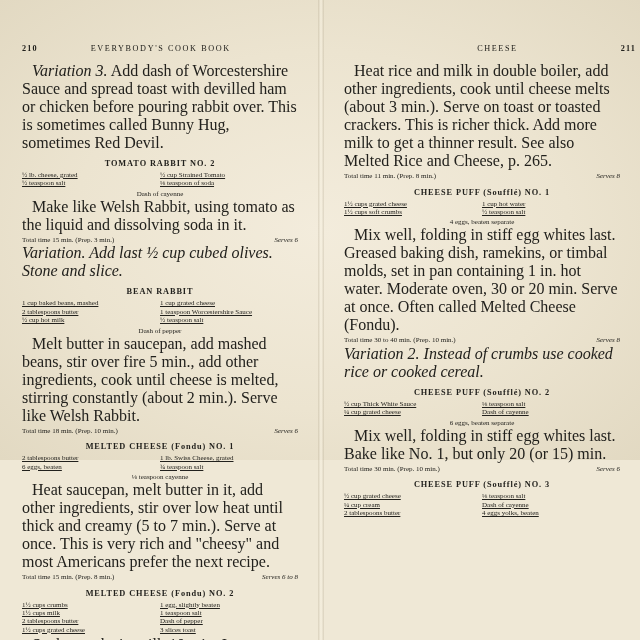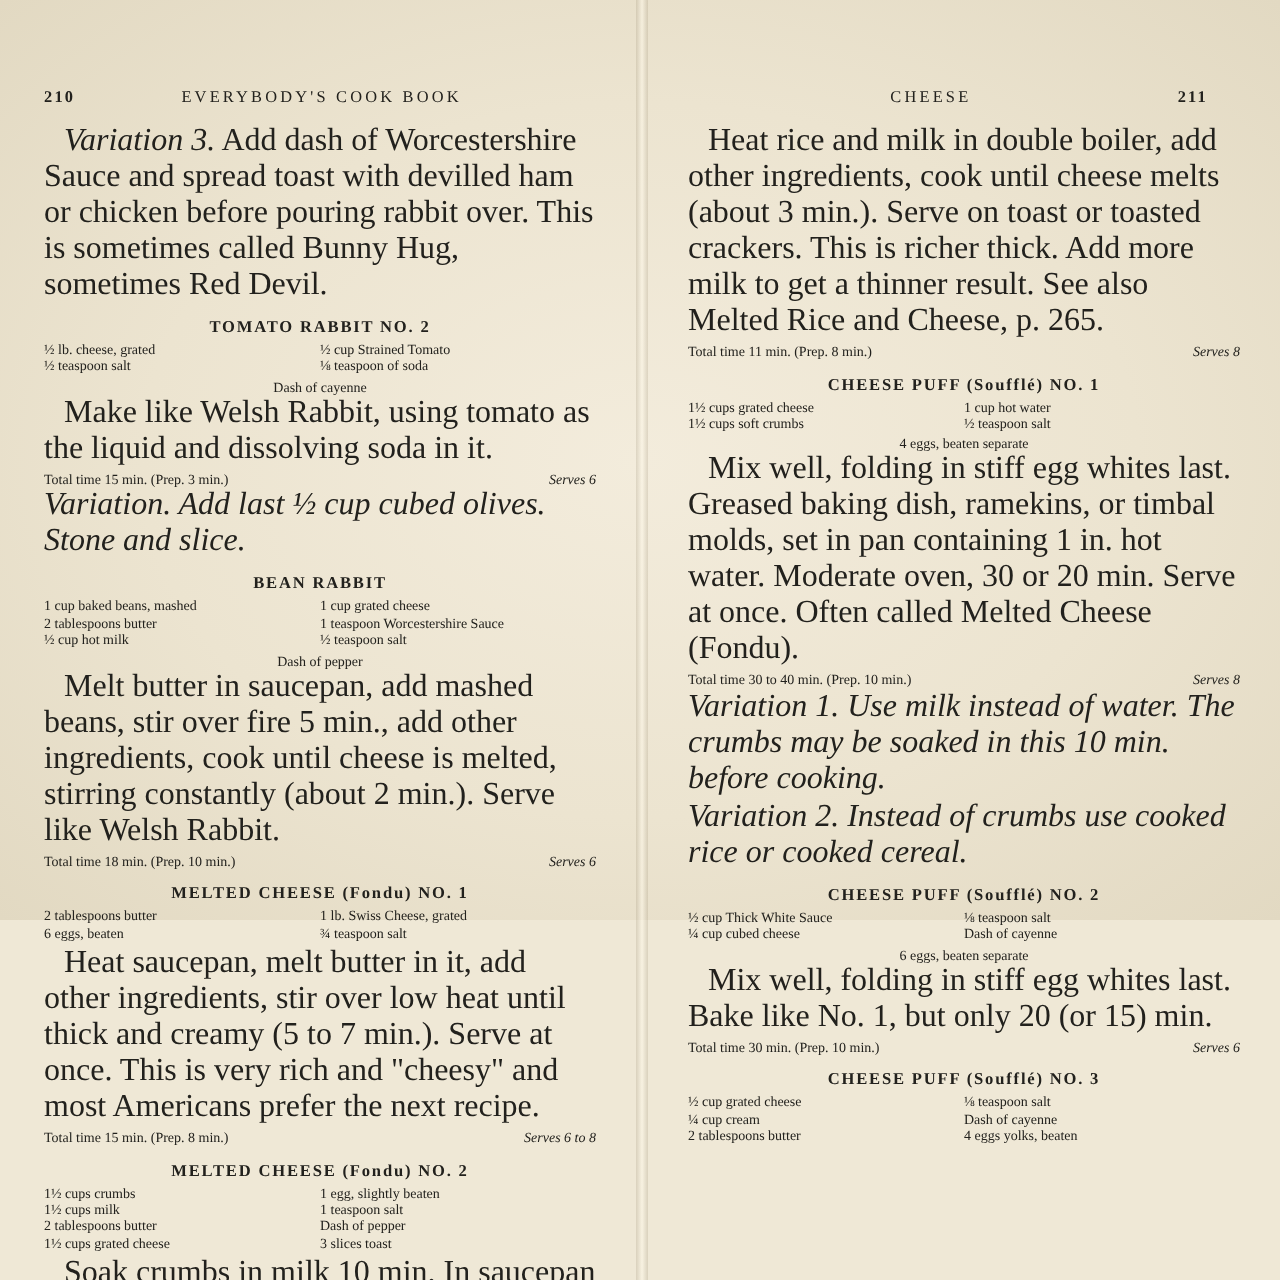--- a/index.html
+++ b/index.html
@@ -20,21 +20,21 @@
     position:absolute;left:318px;top:0;width:6px;height:640px;
     background:linear-gradient(to right, rgba(120,105,75,.18), rgba(255,250,235,.55), rgba(120,105,75,.18));
   }
 
   .hdr{
     position:absolute;top:44px;
     font-size:8.2px;letter-spacing:1.1px;
   }
   .hdr .pnum{font-weight:bold;}
   .hdr.left{left:22px;width:276px;}
-  .hdr.right{left:328px;width:276px;}
+  .hdr.right{left:360px;width:276px;}
   .hdr .row{display:flex;justify-content:space-between;align-items:baseline;}
   .hdr .ttl{letter-spacing:1.6px;}
 
   .body{position:absolute;top:62px;}
   .body.left{left:22px;width:276px;}
   .body.right{left:344px;width:276px;}
 
   p{margin:0 0 2px 0;text-indent:10px;}
   p.noind{text-indent:0;}
   .it{font-style:italic;}
@@ -47,21 +47,21 @@
     margin:7px 0 3px 0;
     text-indent:0;
   }
 
   .ing{
     display:flex;
     margin:0 0 2px 0;
     font-size:7px;line-height:8.4px;
   }
   .ing .c{width:50%;padding-right:4px;box-sizing:border-box;}
-  .ing .c div{text-align:left;}
+  .ing .c div{text-align:left;text-decoration:underline;}
 
   .time{
     display:flex;justify-content:space-between;
     font-size:7px;line-height:8.6px;margin-top:2px;
   }
   .time .serves{font-style:italic;}
   .tl{font-size:7px;font-family:Liberation Serif, serif;}
   .smallcenter{text-align:center;font-size:7px;}
   .tight{margin-bottom:1px;}
 </style>
@@ -136,20 +136,21 @@
     <div class="ing">
       <div class="c">
         <div>2 tablespoons butter</div>
         <div>6 eggs, beaten</div>
       </div>
       <div class="c">
         <div>1 lb. Swiss Cheese, grated</div>
         <div>¾ teaspoon salt</div>
       </div>
     </div>
+    <div class="smallcenter">⅛ teaspoon cayenne</div>
     <p>Heat saucepan, melt butter in it, add other ingredients, stir over low heat until thick and creamy (5 to 7 min.).  Serve at once.  This is very rich and "cheesy" and most Americans prefer the next recipe.</p>
     <div class="time">
       <span class="tl">Total time 15 min.  (Prep. 8 min.)</span>
       <span class="serves">Serves 6 to 8</span>
     </div>
 
     <h3 class="rt">MELTED CHEESE (Fondu) NO. 2</h3>
     <div class="ing">
       <div class="c">
         <div>1½ cups crumbs</div>
@@ -185,28 +186,27 @@
         <div>1 cup hot water</div>
         <div>½ teaspoon salt</div>
       </div>
     </div>
     <div class="smallcenter">4 eggs, beaten separate</div>
     <p>Mix well, folding in stiff egg whites last.  Greased baking dish, ramekins, or timbal molds, set in pan containing 1 in. hot water.  Moderate oven, 30 or 20 min.  Serve at once.  Often called Melted Cheese (Fondu).</p>
     <div class="time">
       <span class="tl">Total time 30 to 40 min.  (Prep. 10 min.)</span>
       <span class="serves">Serves 8</span>
     </div>
-    <p class="noind it tight">Variation 1.  Use milk instead of water.  The crumbs may be soaked in this 10 min. before cooking.</p>
     <p class="noind it tight">Variation 2.  Instead of crumbs use cooked rice or cooked cereal.</p>
 
     <h3 class="rt">CHEESE PUFF (Soufflé) NO. 2</h3>
     <div class="ing">
       <div class="c">
         <div>½ cup Thick White Sauce</div>
-        <div>¼ cup cubed cheese</div>
+        <div>¼ cup grated cheese</div>
       </div>
       <div class="c">
         <div>⅛ teaspoon salt</div>
         <div>Dash of cayenne</div>
       </div>
     </div>
     <div class="smallcenter">6 eggs, beaten separate</div>
     <p>Mix well, folding in stiff egg whites last.  Bake like No. 1, but only 20 (or 15) min.</p>
     <div class="time">
       <span class="tl">Total time 30 min.  (Prep. 10 min.)</span>

